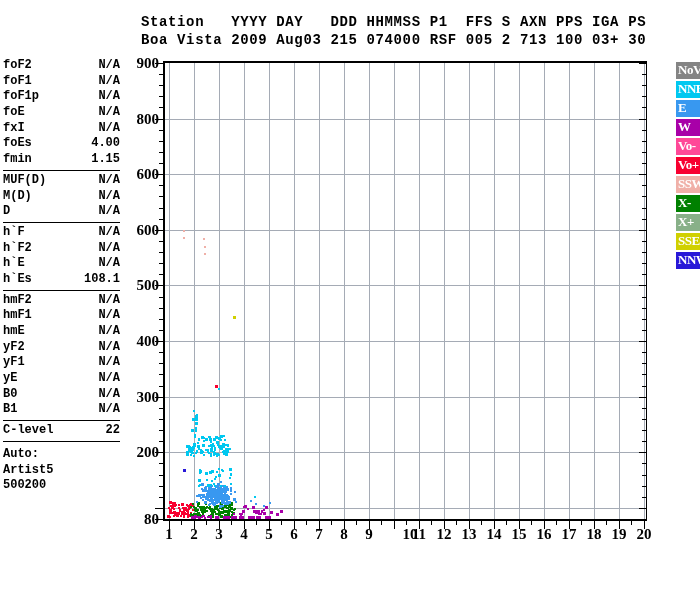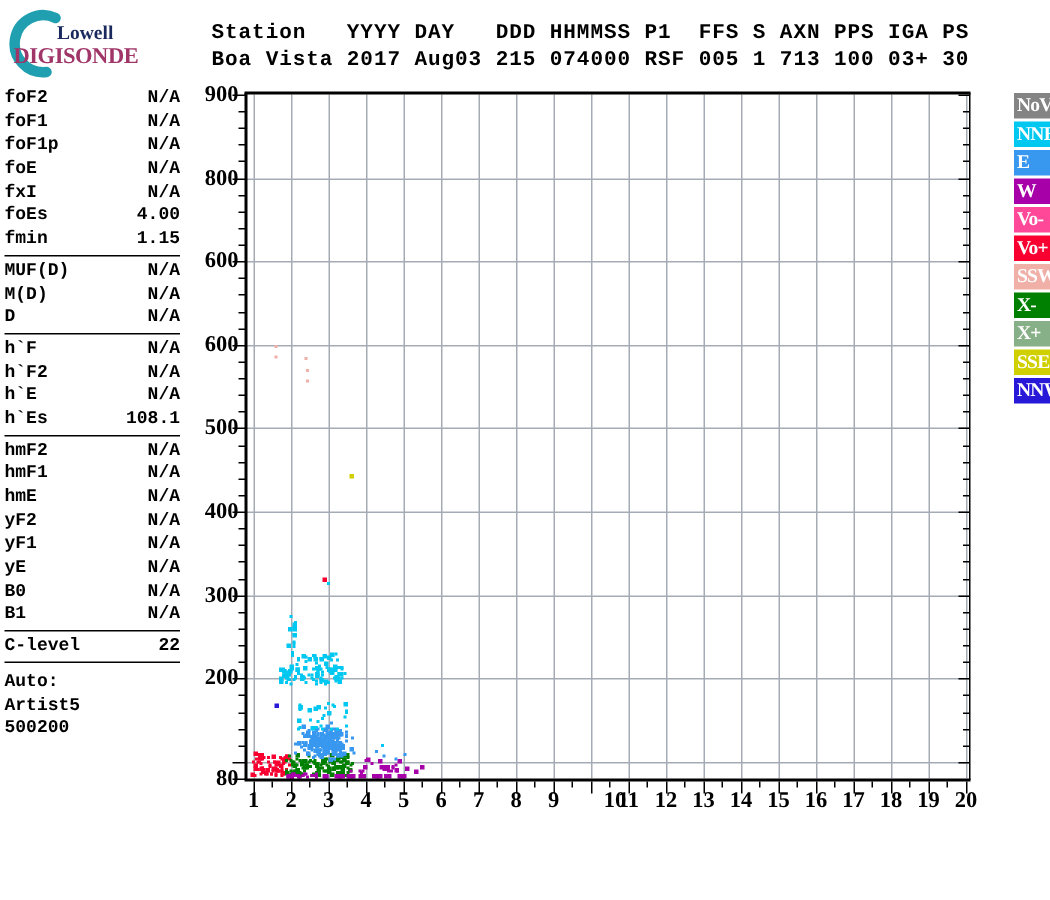--- a/index.html
+++ b/index.html
@@ -37,30 +37,23 @@
   #dmuf{position:absolute;left:4px;top:555px;font:bold 11px "Liberation Mono",monospace;
         white-space:pre;line-height:14.5px;margin:0;}
   #file-line{position:absolute;left:4px;top:585px;font:bold 11px "Liberation Mono",monospace;
         white-space:pre;margin:0;}
 </style>
 </head>
 <body>
 
 <div id="screen">
 
-  <div id="logo">
-    <svg id="logo-arc" width="42" height="48" viewBox="0 0 42 48">
-      <path d="M33 6 A 19 19 0 1 0 27 42" fill="none" stroke="#1F9FB0" stroke-width="7" stroke-linecap="round"></path>
-    </svg>
-    <div id="logo-top" style="color: rgb(27, 42, 94);">Lowell</div>
-    <div id="logo-bottom" style="color: rgb(160, 53, 104);">DIGISONDE</div>
-  </div>
 
   <div id="header"><span>Station   YYYY DAY   DDD HHMMSS P1  FFS S AXN PPS IGA PS</span>
-<span>Boa Vista 2017 Aug03 215 074000 RSF 005 1 713 100 03+ 30</span></div>
+<span>Boa Vista 2009 Aug03 215 074000 RSF 005 2 713 100 03+ 30</span></div>
 
   <div id="left-panel">
       <div class="param-row"><span>foF2</span><span>N/A</span></div>
       <div class="param-row"><span>foF1</span><span>N/A</span></div>
       <div class="param-row"><span>foF1p</span><span>N/A</span></div>
       <div class="param-row"><span>foE</span><span>N/A</span></div>
       <div class="param-row"><span>fxI</span><span>N/A</span></div>
       <div class="param-row"><span>foEs</span><span>4.00</span></div>
       <div class="param-row"><span>fmin</span><span>1.15</span></div>
       <div class="param-sep"></div>

